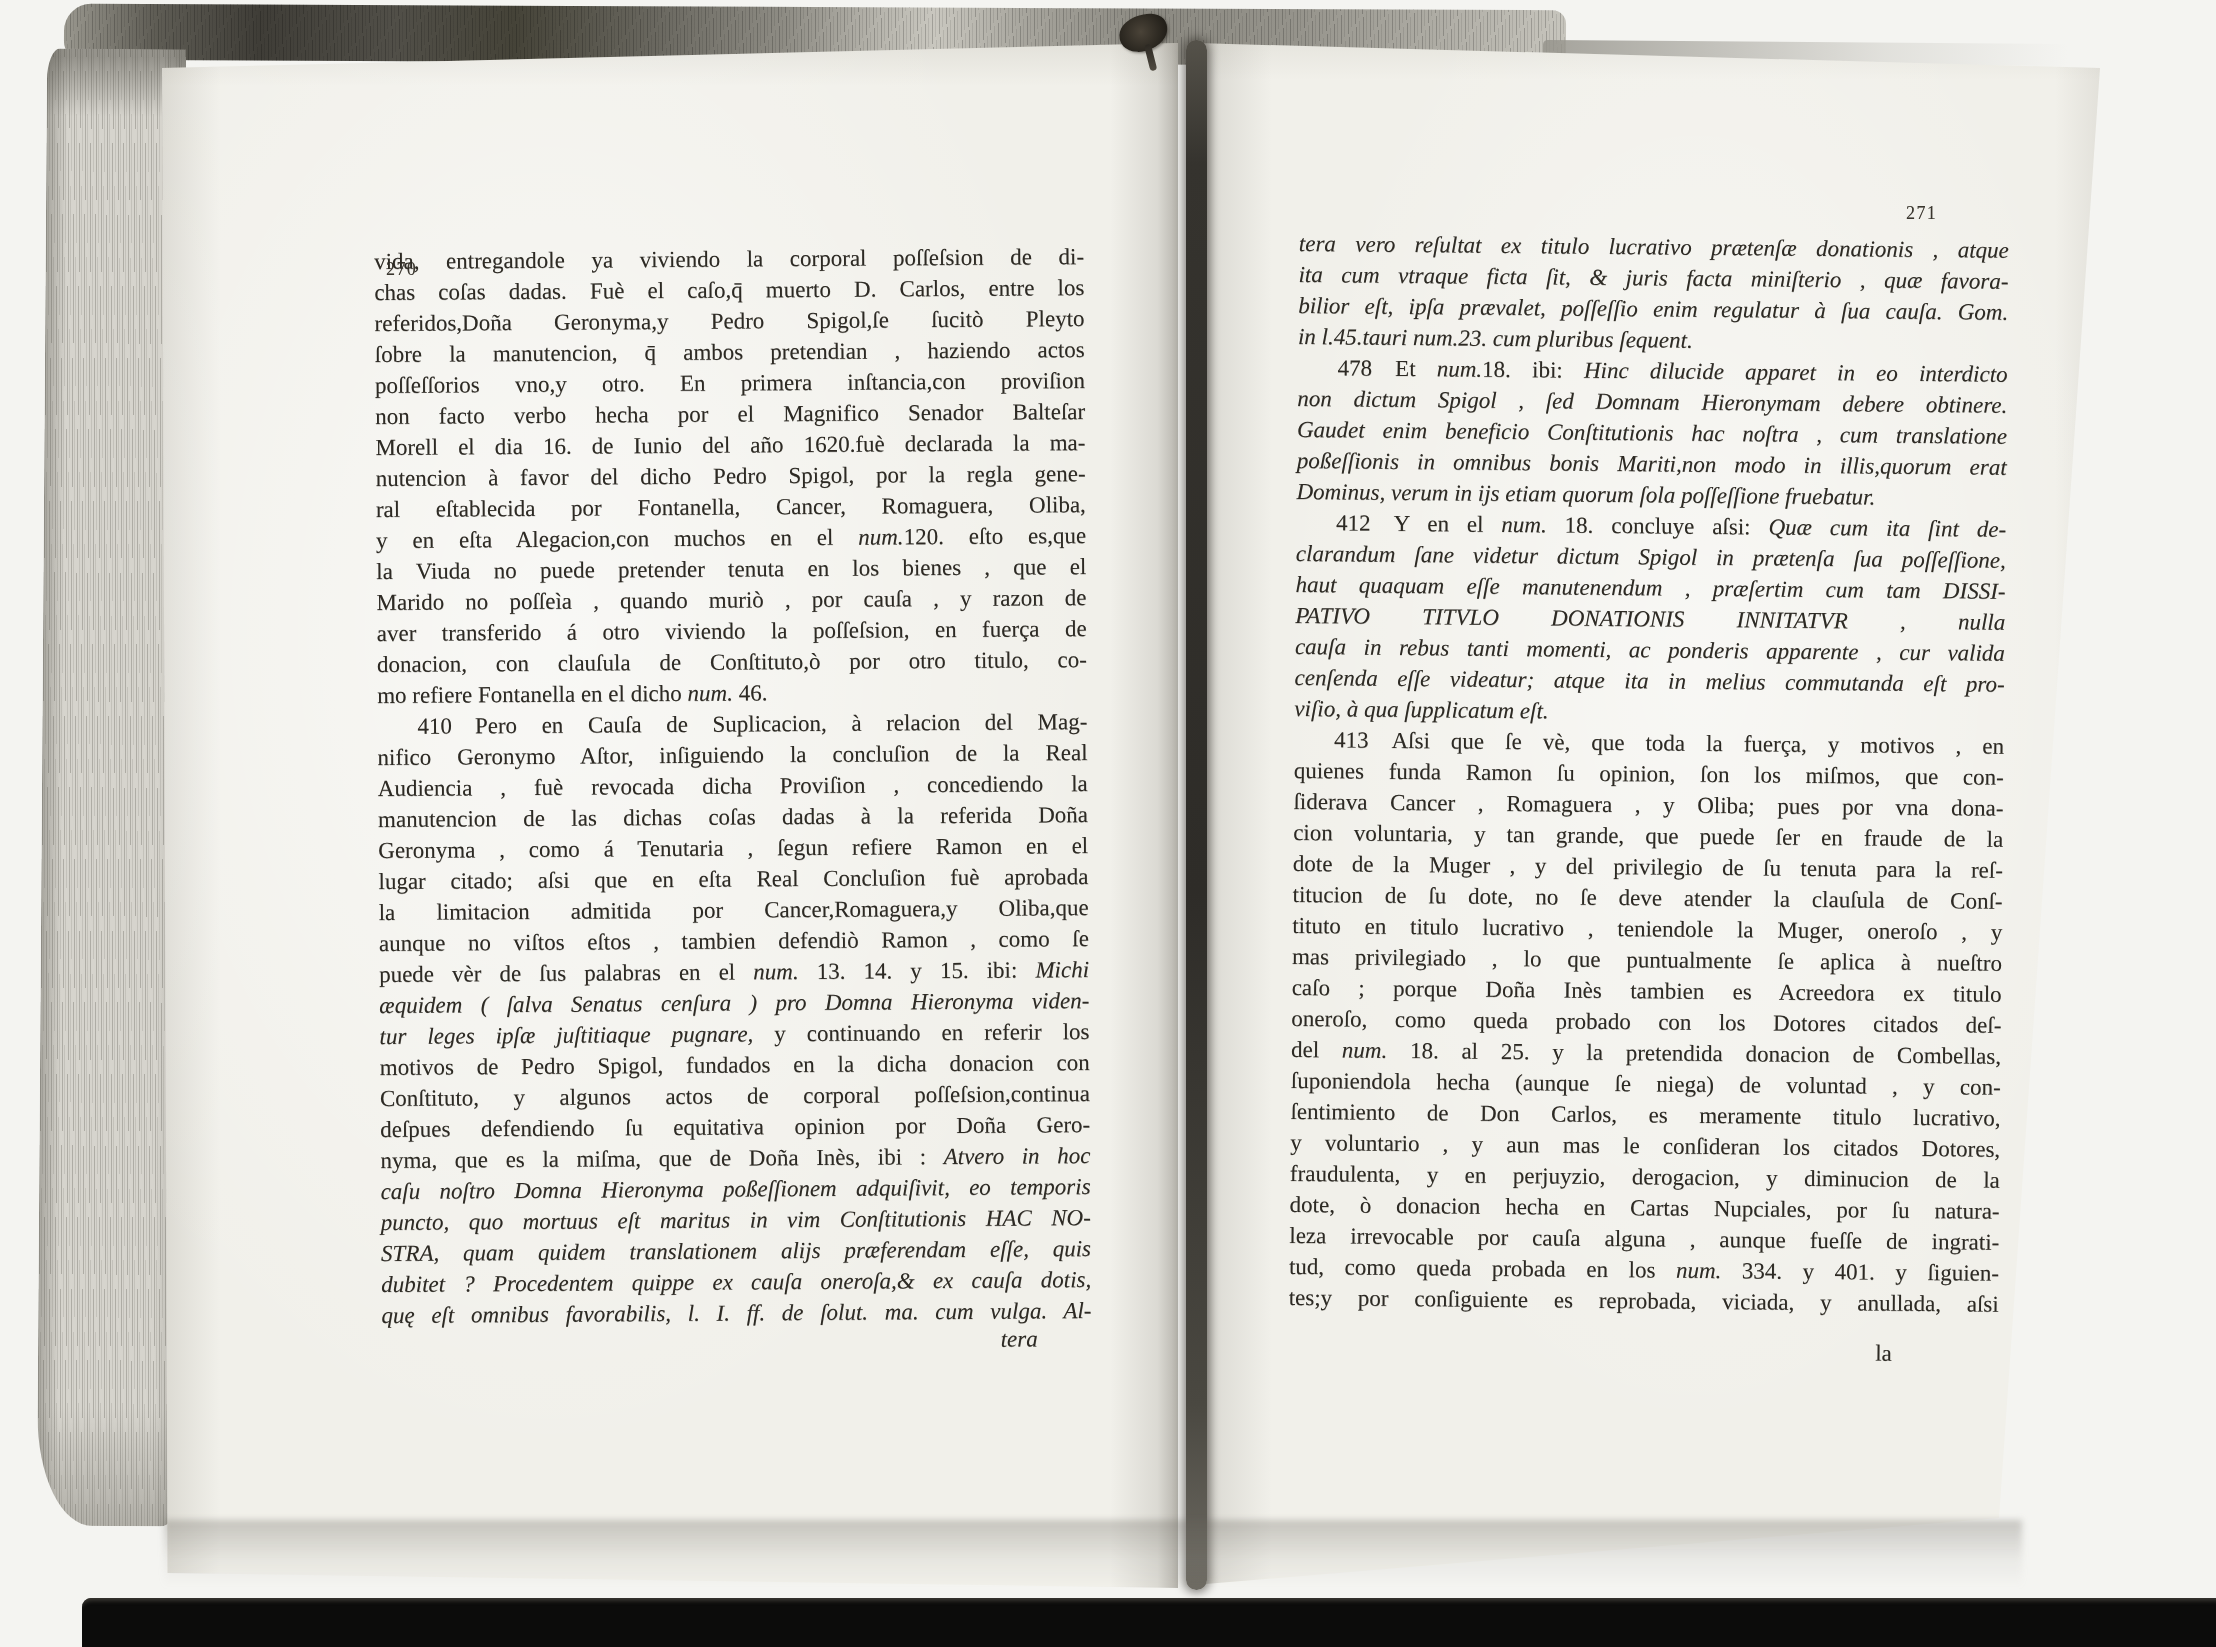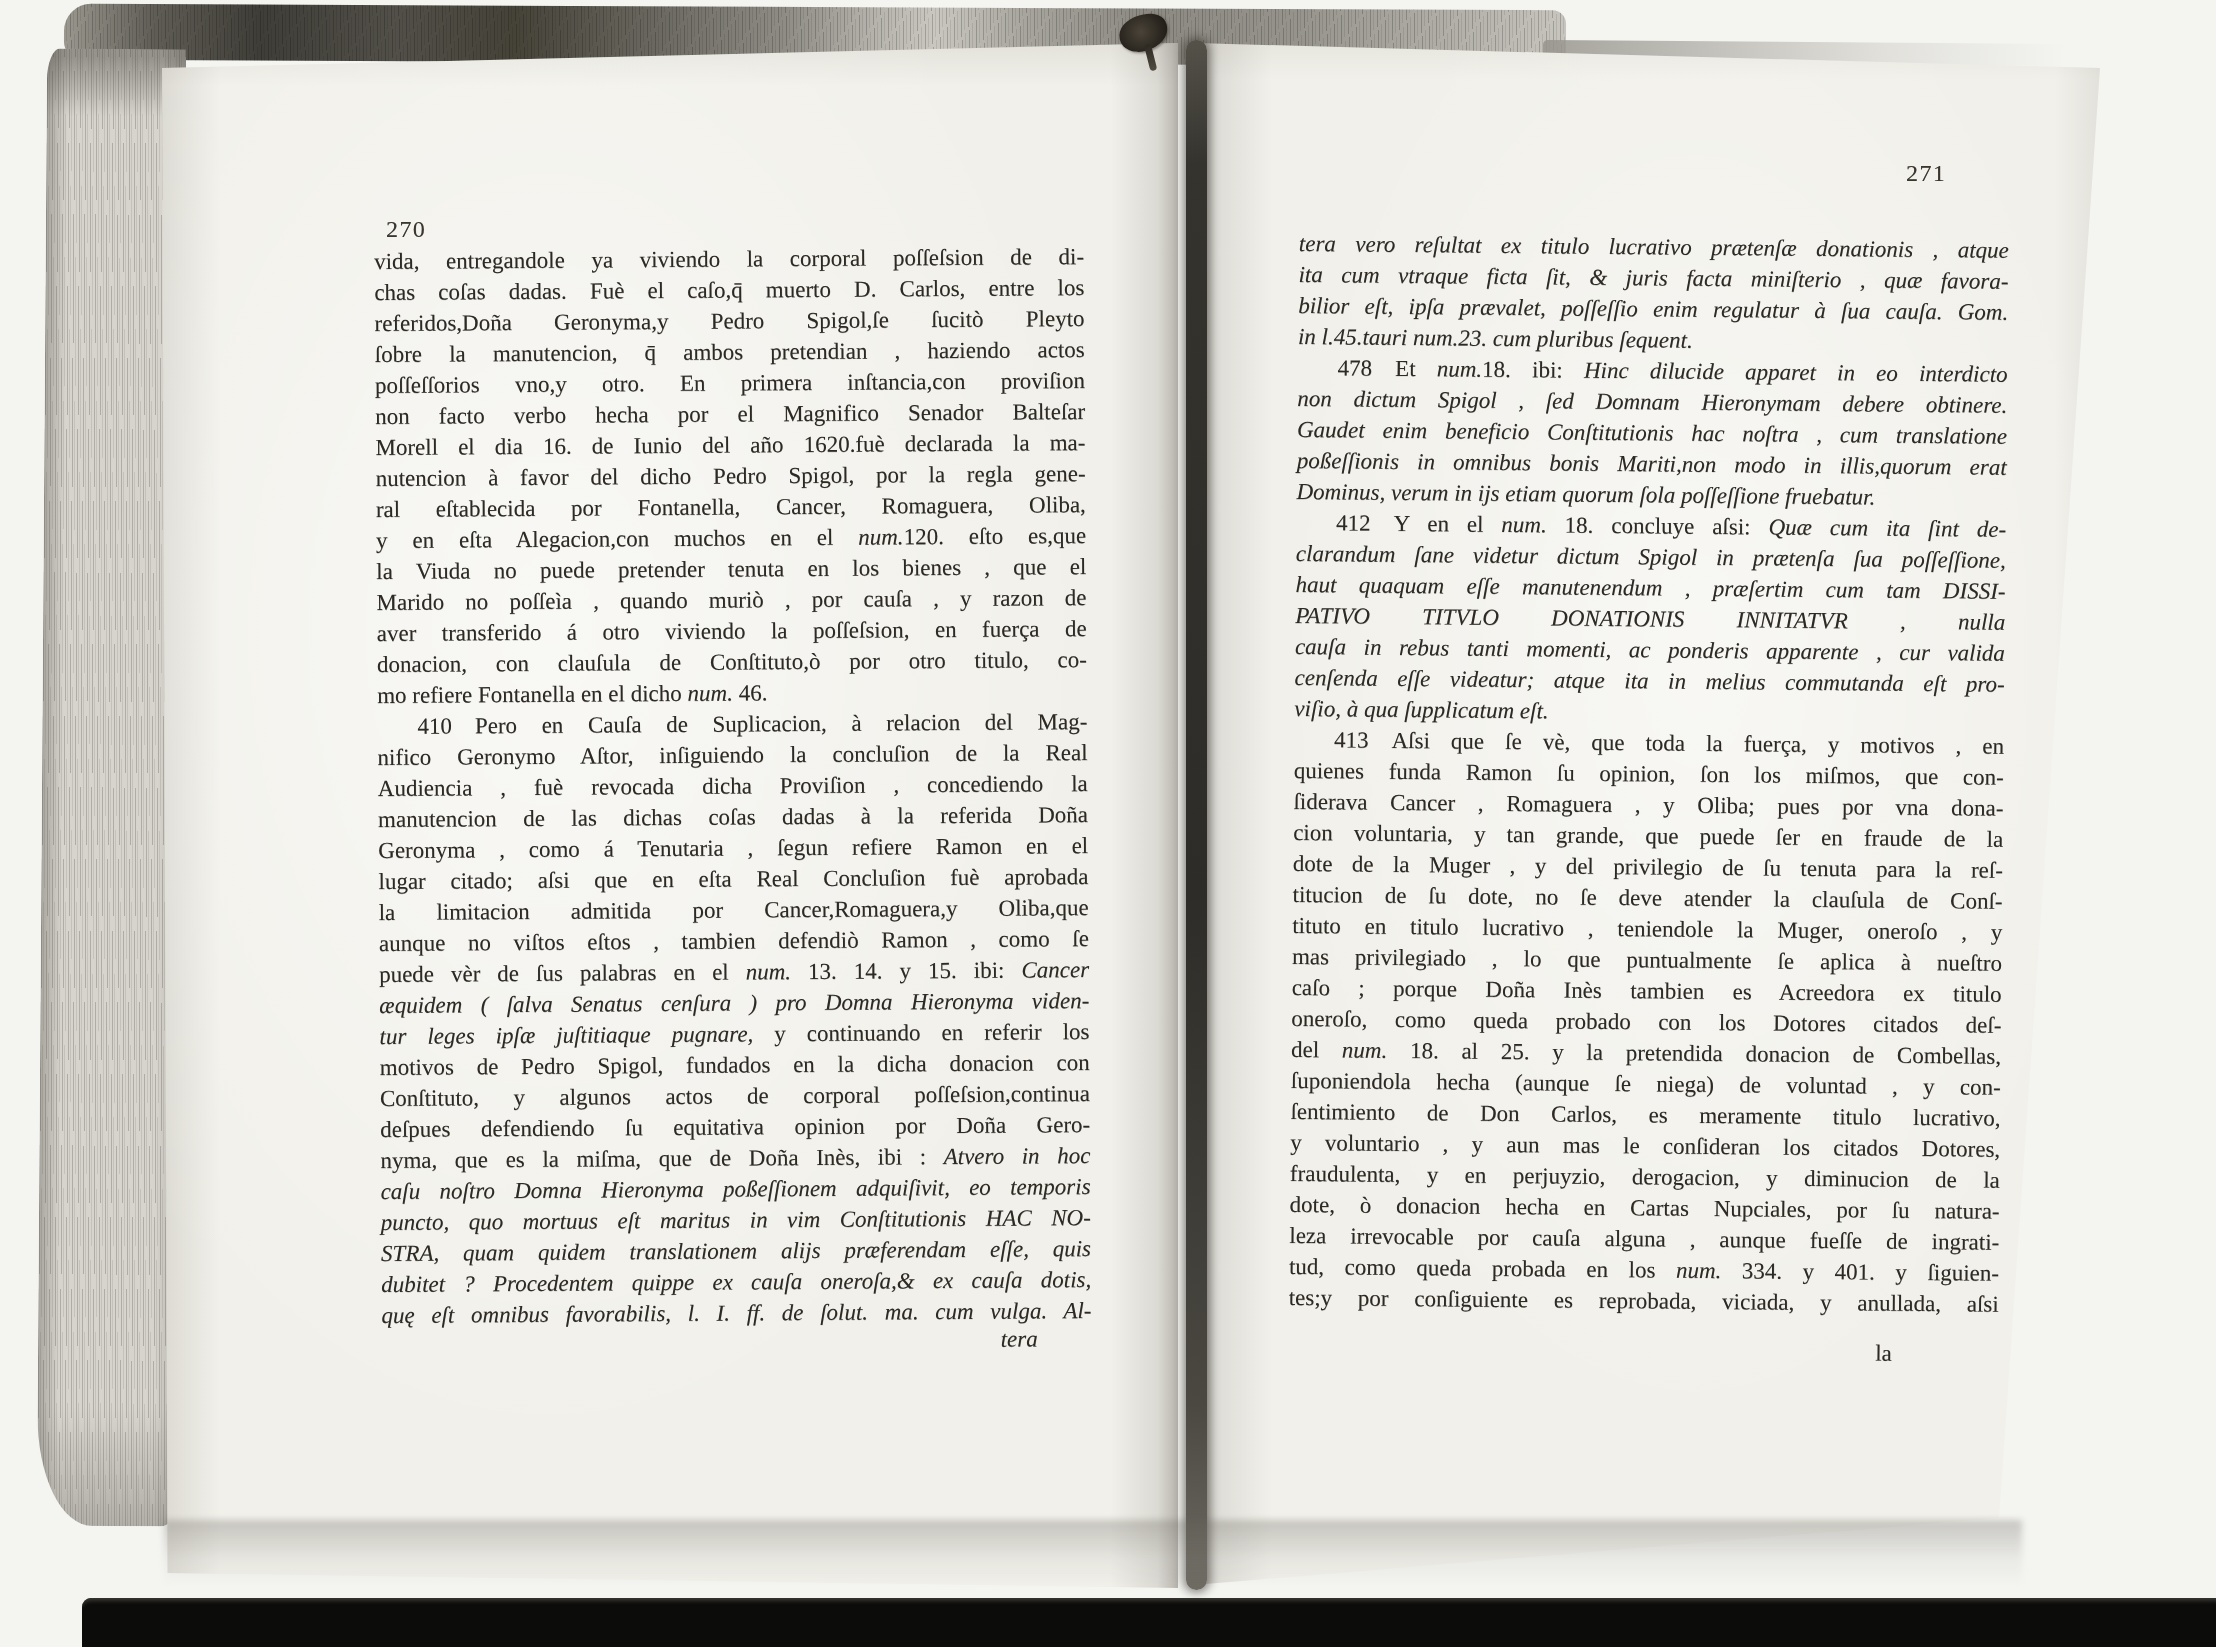--- a/index.html
+++ b/index.html
@@ -51,22 +51,22 @@
   .binding-thread::after{content:"";position:absolute;left:22px;top:30px;width:6.8px;height:27px;border-radius:3.7px;
     background:linear-gradient(to bottom,#2c2822,#514c42);}
 
   .under-shadow{position:absolute;left:164px;top:1520px;width:1858px;height:68px;filter:blur(3.2px);
     background:linear-gradient(to bottom,rgba(105,102,94,0.32),rgba(160,158,150,0.10) 60%,rgba(0,0,0,0));}
   .bottom-strip{position:absolute;left:82px;top:1598px;width:2134px;height:49px;
     background:var(--black_strip,#0c0c0b);border-top-left-radius:9px;
     box-shadow:inset 0 6.4px 4.6px -3.7px #3c3a35;}
 
   
-  .pagenum{position:absolute;font-size:24px;letter-spacing:1.4px;color:#3a362e;
-    text-shadow:0.2px 0.4px 0.5px rgba(45,42,36,0.35);}
+  .pagenum{position:absolute;font-size:18px;letter-spacing:1.4px;color:#3a362e;
+    text-shadow:0.2px 0.4px 0.5px rgba(45,42,36,0.35);margin-top:43px;}
   .textblock{position:absolute;width:710px;color:var(--ink,#2d2a24);font-size:23px;
     text-shadow:0.2px 0.4px 0.5px rgba(45,42,36,0.35);}
   .tb-left{left:212px;top:203px;transform:rotate(-0.4deg);transform-origin:0 0;}
   .tb-right{left:105px;top:185px;transform:rotate(0.55deg);transform-origin:0 0;}
   .line{height:31px;line-height:31px;text-align:justify;text-align-last:justify;white-space:nowrap;}
   .line.nojust{text-align-last:left;}
   .line.indent{padding-left:40px;}
   .it{font-style:italic;}
   .cw{height:31px;line-height:31px;white-space:nowrap;}
   .cw-left{padding-left:619px;margin-top:-2.7px;}
@@ -99,21 +99,21 @@
         <div class="line"><span>donacion, con clauſula de Conſtituto,ò por otro titulo, co-</span></div>
         <div class="line nojust"><span>mo refiere Fontanella en el dicho </span><span class="it">num.</span><span> 46.</span></div>
         <div class="line indent"><span>410  Pero en Cauſa de Suplicacion, à relacion del Mag-</span></div>
         <div class="line"><span>nifico Geronymo Aſtor, inſiguiendo la concluſion de la Real</span></div>
         <div class="line"><span>Audiencia , fuè revocada dicha Proviſion , concediendo la</span></div>
         <div class="line"><span>manutencion de las dichas coſas dadas à la referida Doña</span></div>
         <div class="line"><span>Geronyma , como á Tenutaria , ſegun refiere Ramon en el</span></div>
         <div class="line"><span>lugar citado; aſsi que en eſta Real Concluſion fuè aprobada</span></div>
         <div class="line"><span>la limitacion admitida por Cancer,Romaguera,y Oliba,que</span></div>
         <div class="line"><span>aunque no viſtos eſtos , tambien defendiò Ramon , como ſe</span></div>
-        <div class="line"><span>puede vèr de ſus palabras en el </span><span class="it">num.</span><span> 13. 14. y 15. ibi: </span><span class="it">Cancer</span></div>
+        <div class="line"><span>puede vèr de ſus palabras en el </span><span class="it">num.</span><span> 13. 14. y 15. ibi: </span><span class="it">Michi</span></div>
         <div class="line"><span class="it">æquidem ( ſalva Senatus cenſura ) pro Domna Hieronyma viden-</span></div>
         <div class="line"><span class="it">tur leges ipſæ juſtitiaque pugnare,</span><span> y continuando en referir los</span></div>
         <div class="line"><span>motivos de Pedro Spigol, fundados en la dicha donacion con</span></div>
         <div class="line"><span>Conſtituto, y algunos actos de corporal poſſeſsion,continua</span></div>
         <div class="line"><span>deſpues defendiendo ſu equitativa opinion por Doña Gero-</span></div>
         <div class="line"><span>nyma, que es la miſma, que de Doña Inès, ibi : </span><span class="it">Atvero in hoc</span></div>
         <div class="line"><span class="it">caſu noſtro Domna Hieronyma poßeſſionem adquiſivit, eo temporis</span></div>
         <div class="line"><span class="it">puncto, quo mortuus eſt maritus in vim Conſtitutionis HAC NO-</span></div>
         <div class="line"><span class="it">STRA, quam quidem translationem alijs præferendam eſſe, quis</span></div>
         <div class="line"><span class="it">dubitet ? Procedentem quippe ex cauſa oneroſa,&amp; ex cauſa dotis,</span></div>

